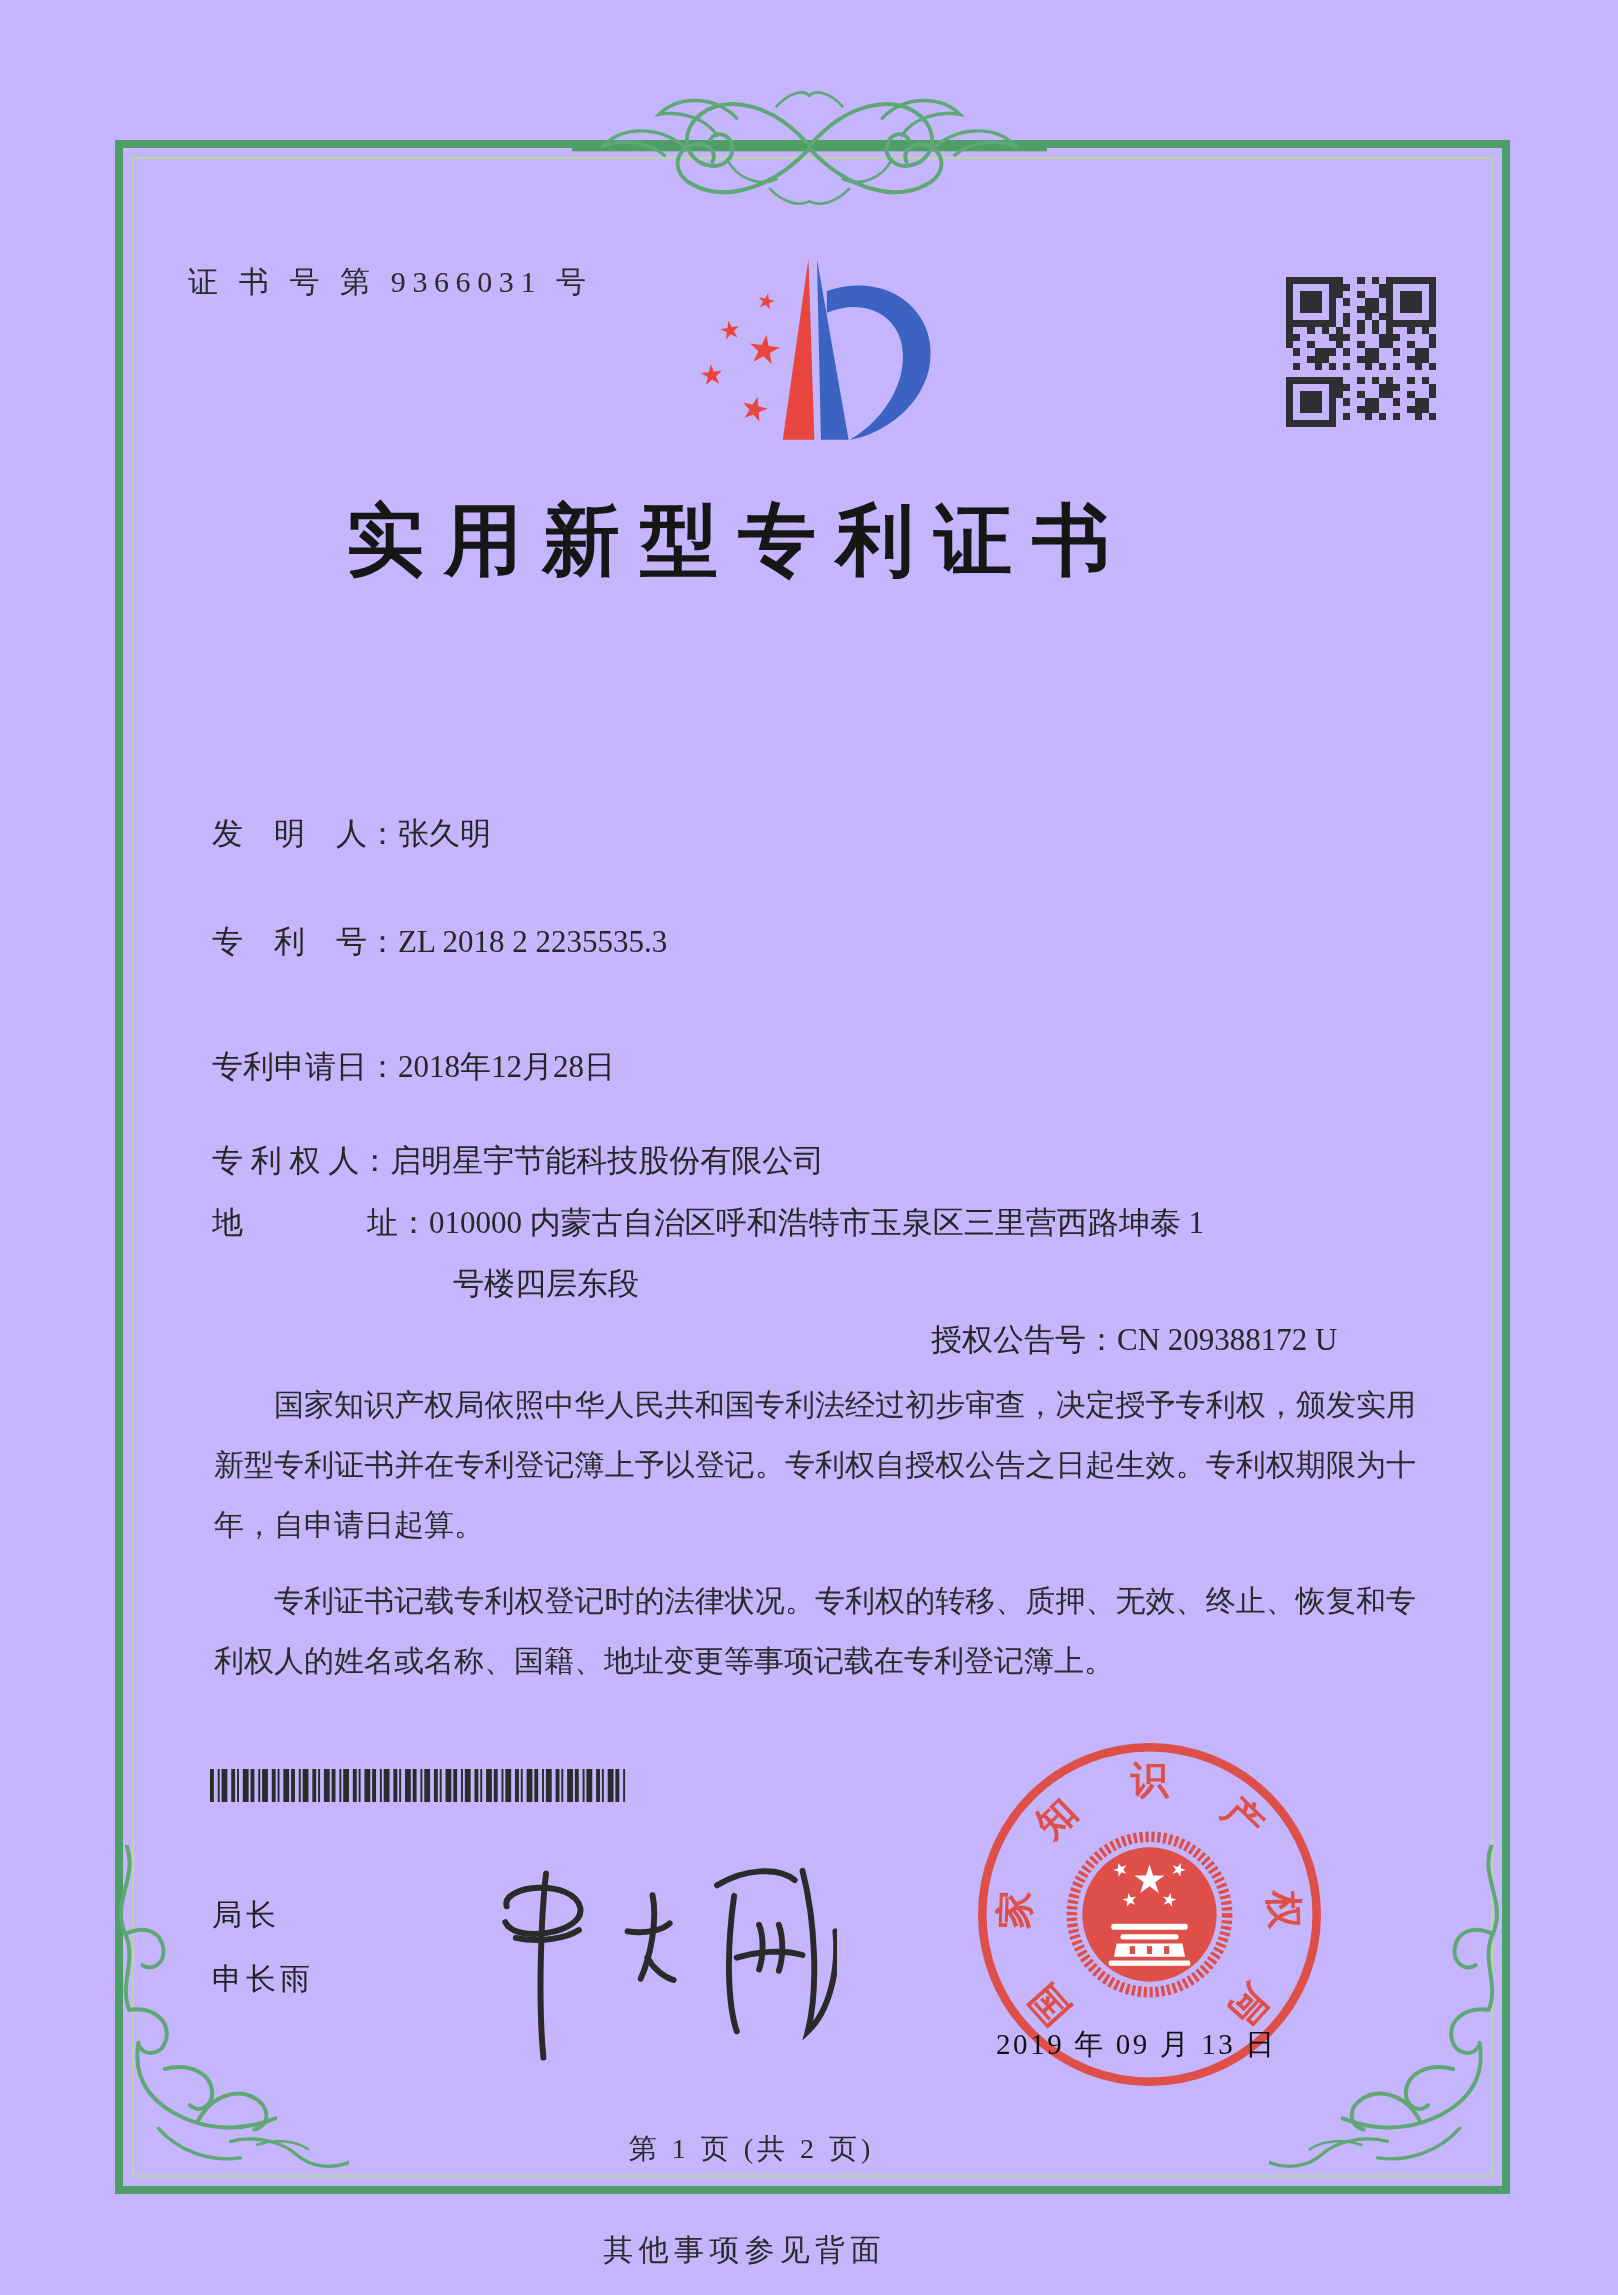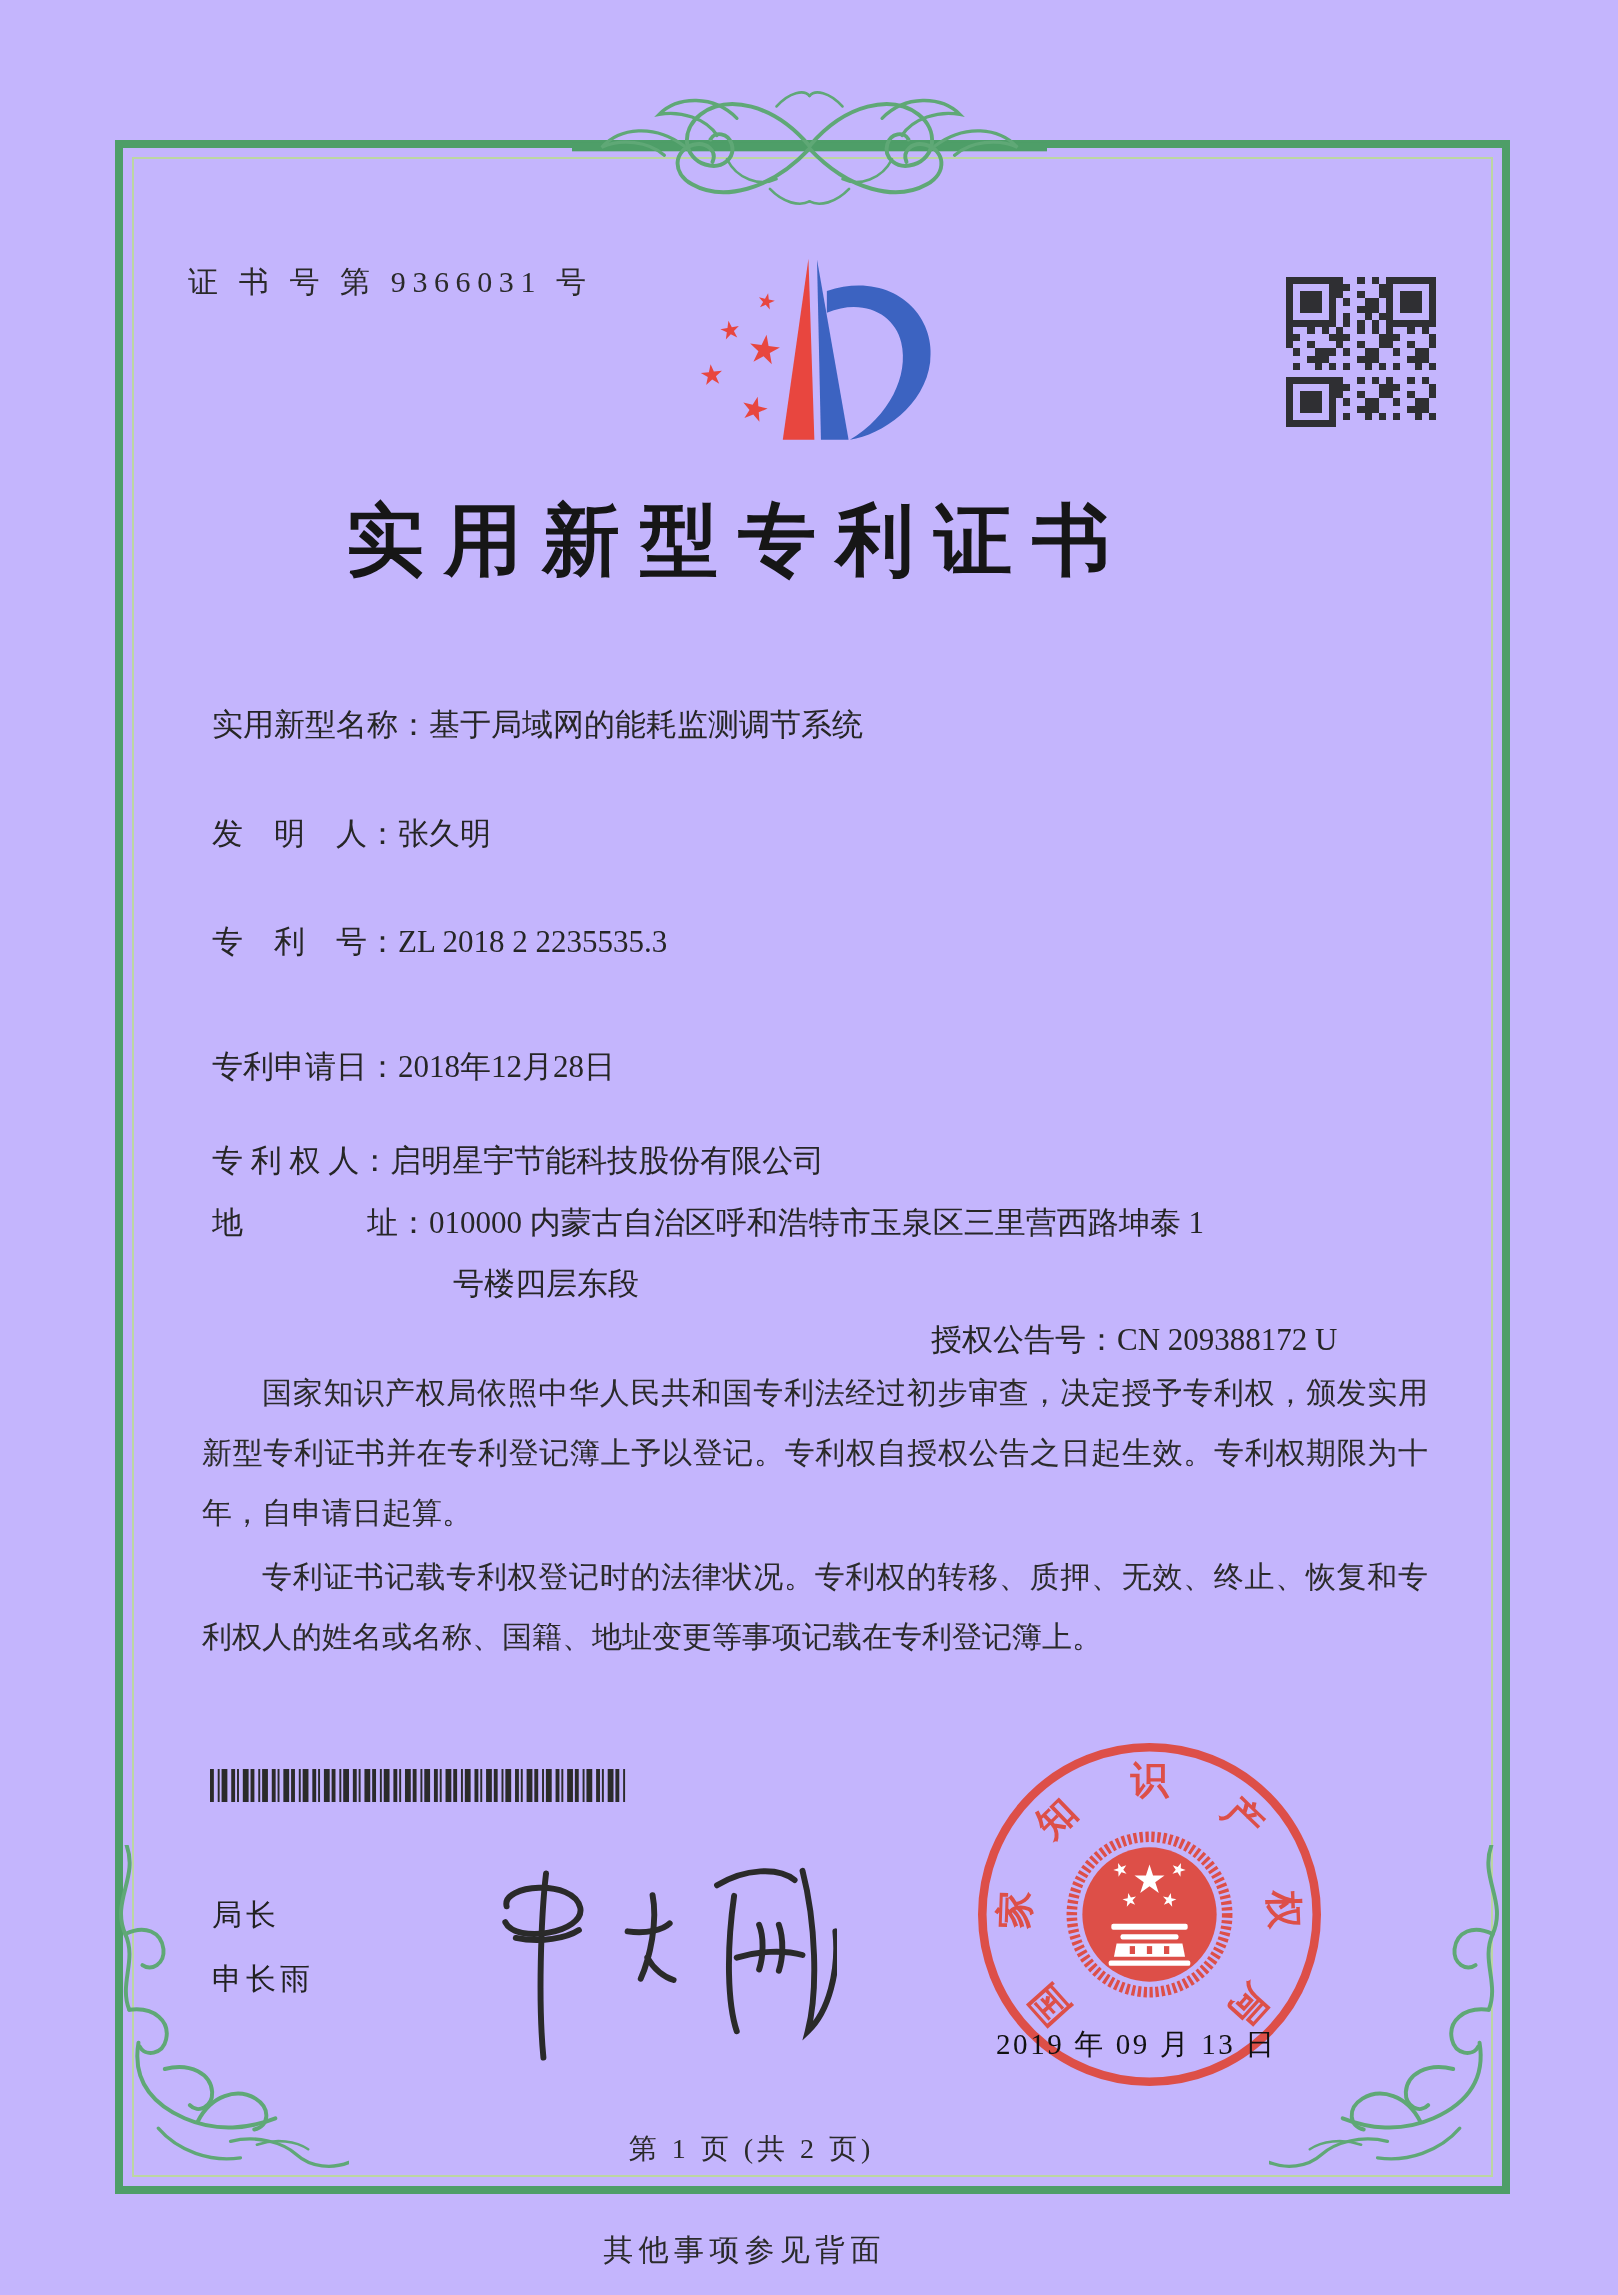--- a/index.html
+++ b/index.html
@@ -26,21 +26,21 @@
   .cert-no{font-size:30px;letter-spacing:6.6px;color:#2a2a2a;}
   .title{
     left:0;width:1476px;text-align:center;
     font-size:78px;font-weight:bold;letter-spacing:20px;color:#161616;
   }
   .row{font-size:31px;color:#262626;white-space:nowrap;}
   .row .lbl{display:inline-block;}
   .body-text{
     font-size:30px;line-height:60px;text-align:justify;color:#2b2b2b;
   }
-  .body-text p{margin:4px;text-indent:2em;}
+  .body-text p{margin:16px;text-indent:2em;}
   .sig-label{font-size:30px;letter-spacing:4px;color:#222;}
   .seal-date{font-size:29px;letter-spacing:2.6px;color:#111;}
   .footer-page{font-size:28px;letter-spacing:4px;text-align:center;color:#2a2a2a;}
   .back-note{font-size:30px;letter-spacing:5.3px;text-align:center;color:#2a2a2a;}
 </style>
 </head>
 <body>
 
 <div class="page">
 
@@ -239,23 +239,20 @@
       <rect x="20" y="8" width="1" height="1" fill="#2f2f33"></rect>
       <rect x="20" y="9" width="1" height="1" fill="#2f2f33"></rect>
       <rect x="20" y="12" width="1" height="1" fill="#2f2f33"></rect>
       <rect x="20" y="15" width="1" height="1" fill="#2f2f33"></rect>
       <rect x="20" y="16" width="1" height="1" fill="#2f2f33"></rect>
       <rect x="20" y="19" width="1" height="1" fill="#2f2f33"></rect>
     </svg>
 
   <div class="abs title" style="top:489px;">实用新型专利证书</div>
 
-  <div class="abs row" style="left:212px;top:704px;">
-    <span class="lbl">实用新型名称：</span><span>基于局域网的能耗监测调节系统</span>
-  </div>
 
   <div class="abs row" style="left:212px;top:813px;">
     <span class="lbl">发　明　人：</span><span>张久明</span>
   </div>
 
   <div class="abs row" style="left:212px;top:921px;">
     <span class="lbl">专　利　号：</span><span>ZL 2018 2 2235535.3</span>
   </div>
 
   <div class="abs row" style="left:212px;top:1030px;margin-top:16px;">

